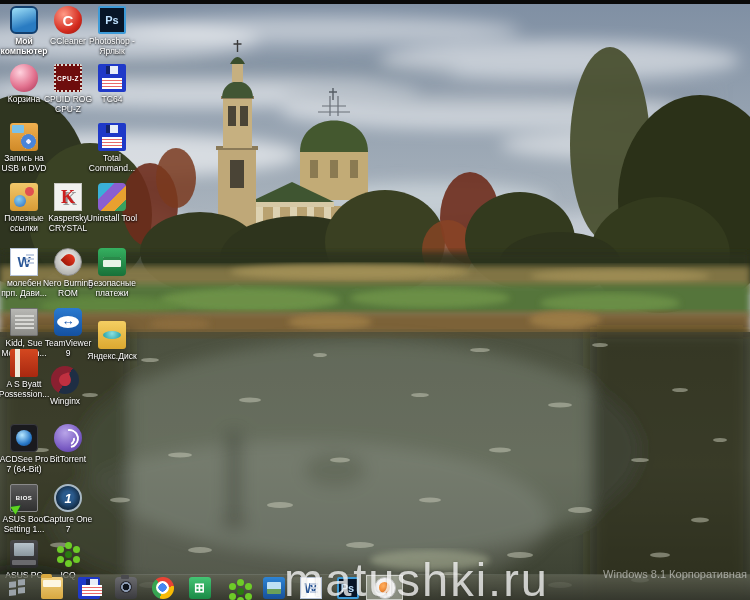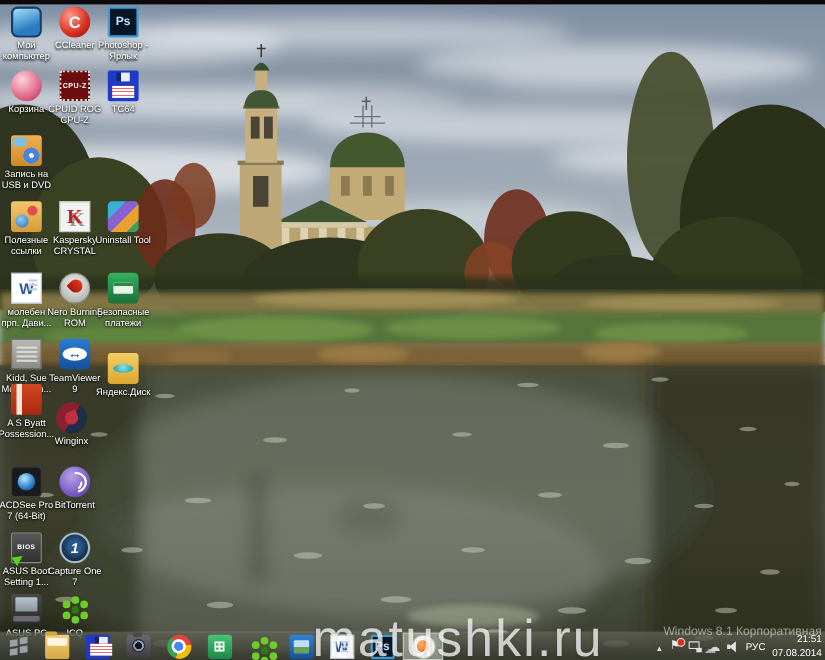--- a/index.html
+++ b/index.html
@@ -282,21 +282,21 @@
       <ellipse cx="450" cy="575" rx="12" ry="3"></ellipse>
         <ellipse cx="150" cy="585" rx="11" ry="3"></ellipse>
       <ellipse cx="560" cy="585" rx="12" ry="3"></ellipse>
         <ellipse cx="640" cy="580" rx="9" ry="2.5"></ellipse>
     </g>
     <ellipse cx="430" cy="560" rx="60" ry="10" fill="#b8bfa0" opacity=".45" filter="url(#b1)"></ellipse>
     <ellipse cx="310" cy="588" rx="70" ry="9" fill="#b8bfa0" opacity=".4" filter="url(#b1)"></ellipse>
   </svg>
 
   <div id="desktop-icons">
-      <div class="desk-icon" style="left: 1px; top: 6px;">
+      <div class="desk-icon" style="left: 1px; top: 6px; font-weight: bold;">
         <div class="ic ic-my-computer"></div>
         <div class="lbl">Мой компьютер</div>
       </div>
       <div class="desk-icon" style="left: 45px; top: 6px;">
         <div class="ic ic-ccleaner">C</div>
         <div class="lbl">CCleaner</div>
       </div>
       <div class="desk-icon" style="left: 89px; top: 6px;">
         <div class="ic ic-photoshop">Ps</div>
         <div class="lbl">Photoshop - Ярлык</div>
@@ -309,20 +309,24 @@
         <div class="ic ic-cpuz">CPU-Z</div>
         <div class="lbl">CPUID ROG CPU-Z</div>
       </div>
       <div class="desk-icon" style="left: 89px; top: 64px;">
         <div class="ic ic-floppy"></div>
         <div class="lbl">TC64</div>
       </div>
       <div class="desk-icon" style="left: 1px; top: 123px;">
         <div class="ic ic-usb-dvd"></div>
         <div class="lbl">Запись на USB и DVD</div>
+      </div>
+      <div class="desk-icon" style="left: 89px; top: 123px;">
+        <div class="ic ic-floppy"></div>
+        <div class="lbl">Total Command...</div>
       </div>
       <div class="desk-icon" style="left: 1px; top: 183px;">
         <div class="ic ic-links"></div>
         <div class="lbl">Полезные ссылки</div>
       </div>
       <div class="desk-icon" style="left: 45px; top: 183px;">
         <div class="ic ic-kaspersky">K</div>
         <div class="lbl">Kaspersky CRYSTAL</div>
       </div>
       <div class="desk-icon" style="left: 89px; top: 183px;">
@@ -420,26 +424,14 @@
         <div class="tb-btn">
           <div class="ic ic-word">W</div>
         </div>
         <div class="tb-btn">
           <div class="ic ic-photoshop">Ps</div>
         </div>
         <div class="tb-btn active">
           <div class="ic ic-media-player"></div>
         </div>
       </div>
-    <div id="tray">
-      <span class="tray-arrow"></span>
-      <span class="tray-flag"></span>
-      <span class="tray-net"></span>
-      <span class="tray-cloud"></span>
-      <span class="tray-spk"></span>
-      <span class="tray-lang">РУС</span>
-      <div class="tray-clock">
-        <div>21:51</div>
-        <div>07.08.2014</div>
-      </div>
-    </div>
   </div>
 </div>
 
 </body></html>

